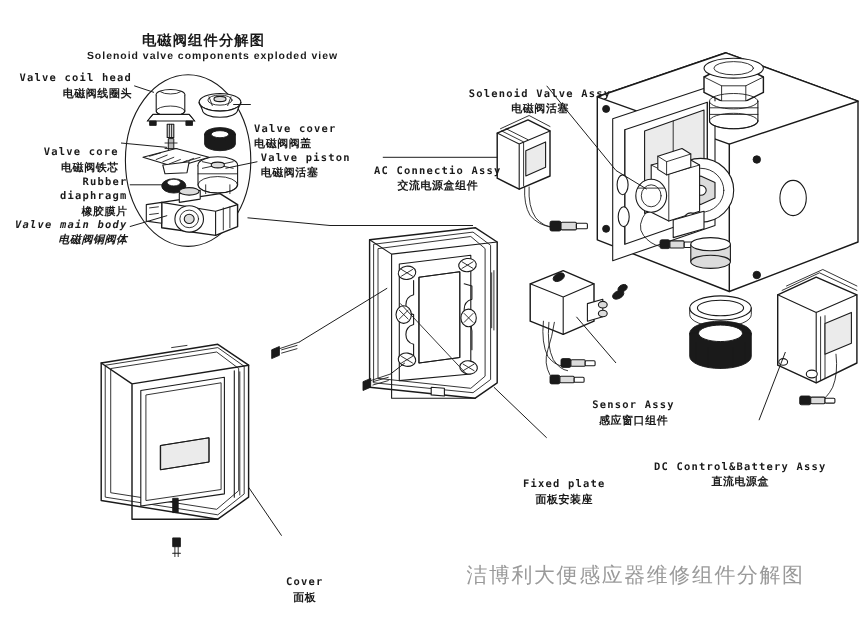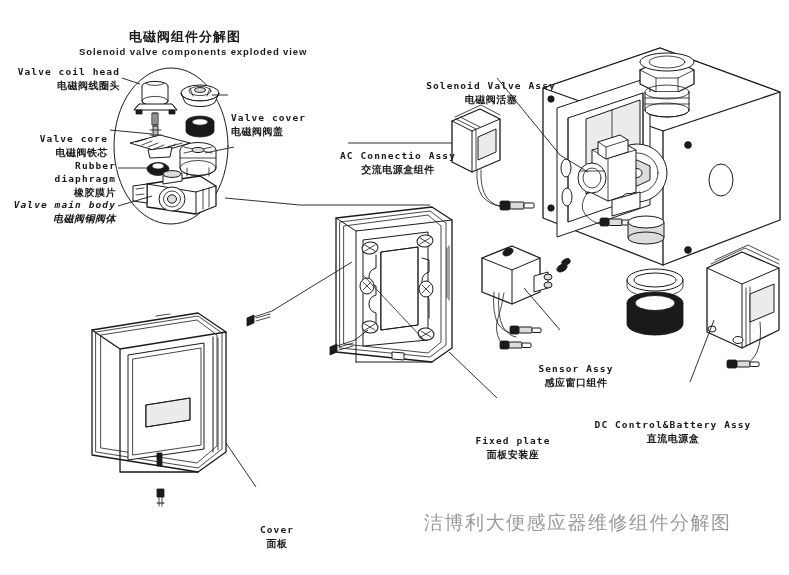--- a/index.html
+++ b/index.html
@@ -445,20 +445,24 @@
   <div class="label ta-left" style="left:231px; top:112px; width:130px;">
     <span class="en">Valve cover</span>
     <span class="cn">电磁阀阀盖</span>
   </div>
 
   <div class="label ta-right" style="left:0px; top:117px; width:108px;margin-top:16px;">
     <span class="en">Valve core</span>
     <span class="cn">电磁阀铁芯</span>
   </div>
 
+  <div class="label ta-left" style="left:237px; top:138px; width:130px;">
+    <span class="en">Valve piston</span>
+    <span class="cn">电磁阀活塞</span>
+  </div>
 
   <div class="label ta-right" style="left:0px; top:160px; width:116px;">
     <span class="en">Rubber</span>
     <span class="en">diaphragm</span>
     <span class="cn">橡胶膜片</span>
   </div>
 
   <div class="label ta-right" style="left:0px; top:199px; width:116px;font-style:italic;">
     <span class="en">Valve main body</span>
     <span class="cn">电磁阀铜阀体</span>

